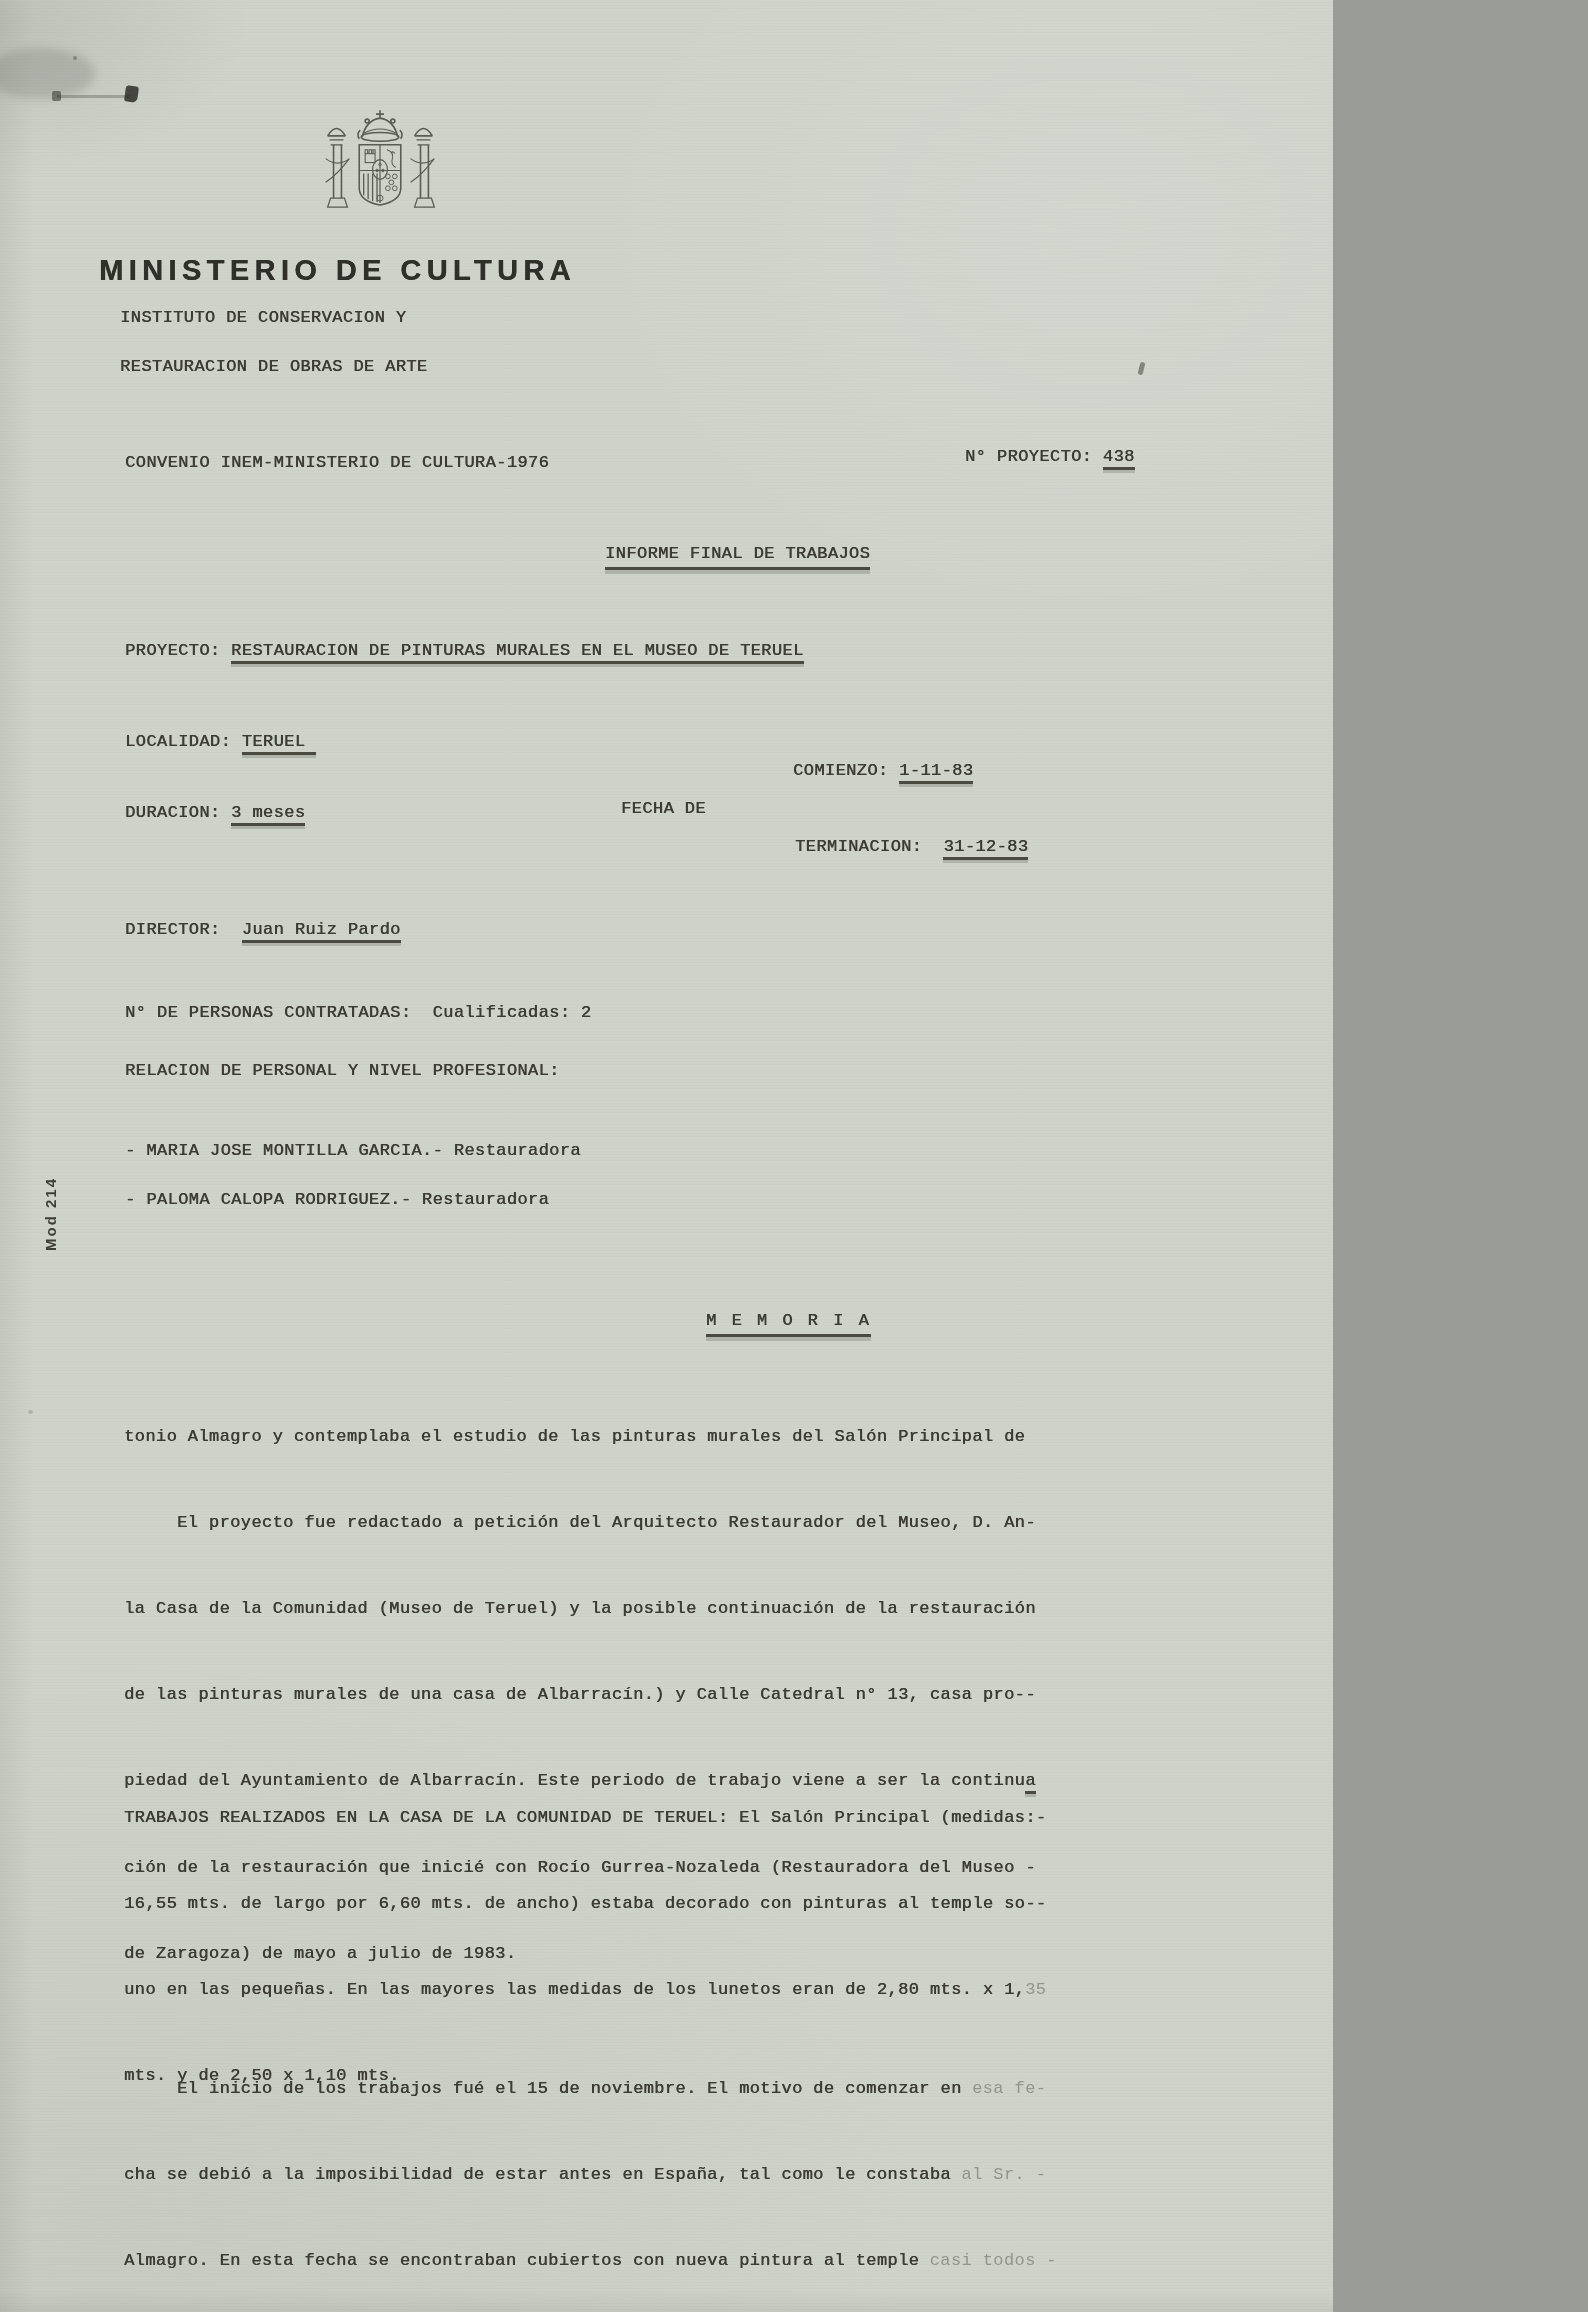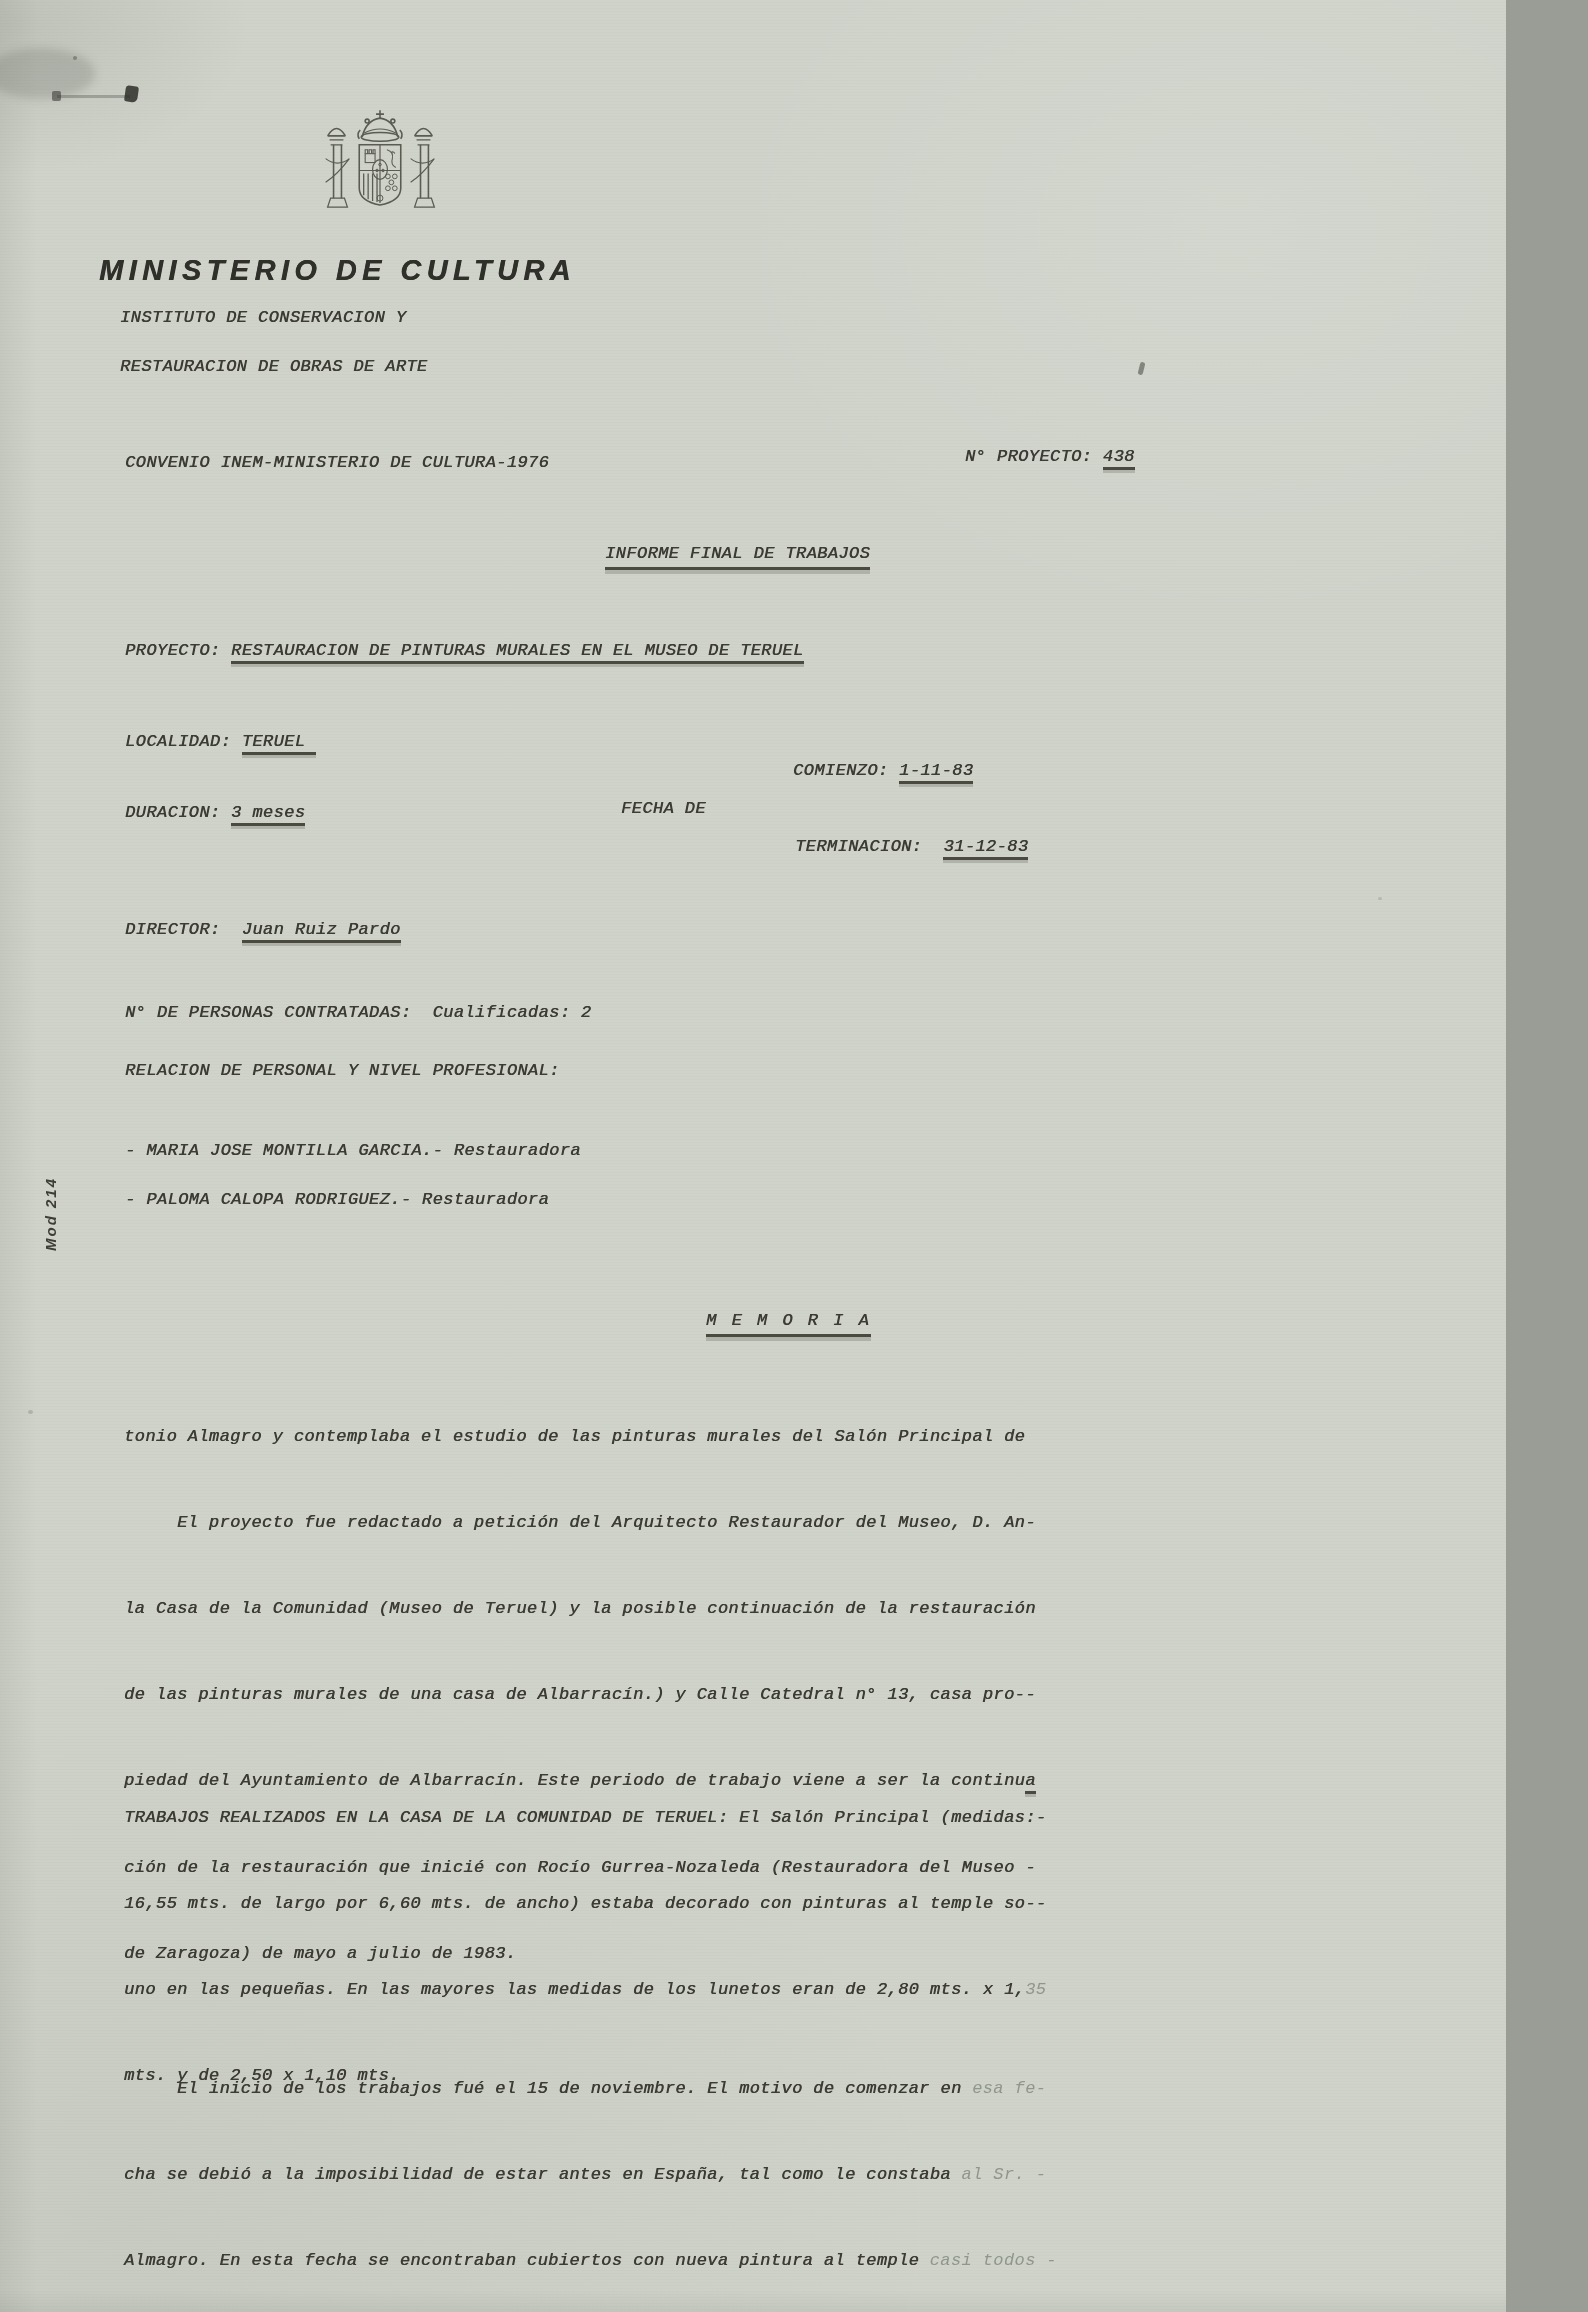--- a/index.html
+++ b/index.html
@@ -1,27 +1,26 @@
 <!DOCTYPE html>
 <html><head>
 <meta charset="utf-8">
 <style>
   html,body { margin:0; padding:0; background:#9a9c96; }
   .page {
-    position:relative; width:1506px; height:2313px; overflow:hidden;
+    position:relative; width:1333px; height:2313px; overflow:hidden;
     background:
       radial-gradient(337px 218px at 1% 1%, rgba(70,75,63,0.12), transparent 70%),
       radial-gradient(891px 693px at 82% 10%, rgba(255,255,255,0.09), transparent 60%),
       radial-gradient(1287px 891px at 8% 96%, rgba(45,50,40,0.05), transparent 65%),
       linear-gradient(90deg, rgba(45,50,40,0.07), transparent 2.5%),
       linear-gradient(0deg, rgba(55,60,50,0.08), transparent 1%),
       repeating-linear-gradient(0deg, rgba(50,55,45,0.018) 0 1px, transparent 1px 3px),
       #cfd3ca;
     font-family:"Liberation Mono","DejaVu Sans Mono",monospace;
-    font-style:italic;
   }
   .abs { position:absolute; }
   .mono {
     font-family:"Liberation Mono","DejaVu Sans Mono",monospace;
     font-size:17px; letter-spacing:0.4px; color:#3c3c34;
     white-space:pre; line-height:1.15;
     text-shadow:0.5px 0 0 currentColor;
   }
   .ministry {
     font-family:"Liberation Sans",sans-serif; font-weight:700;

